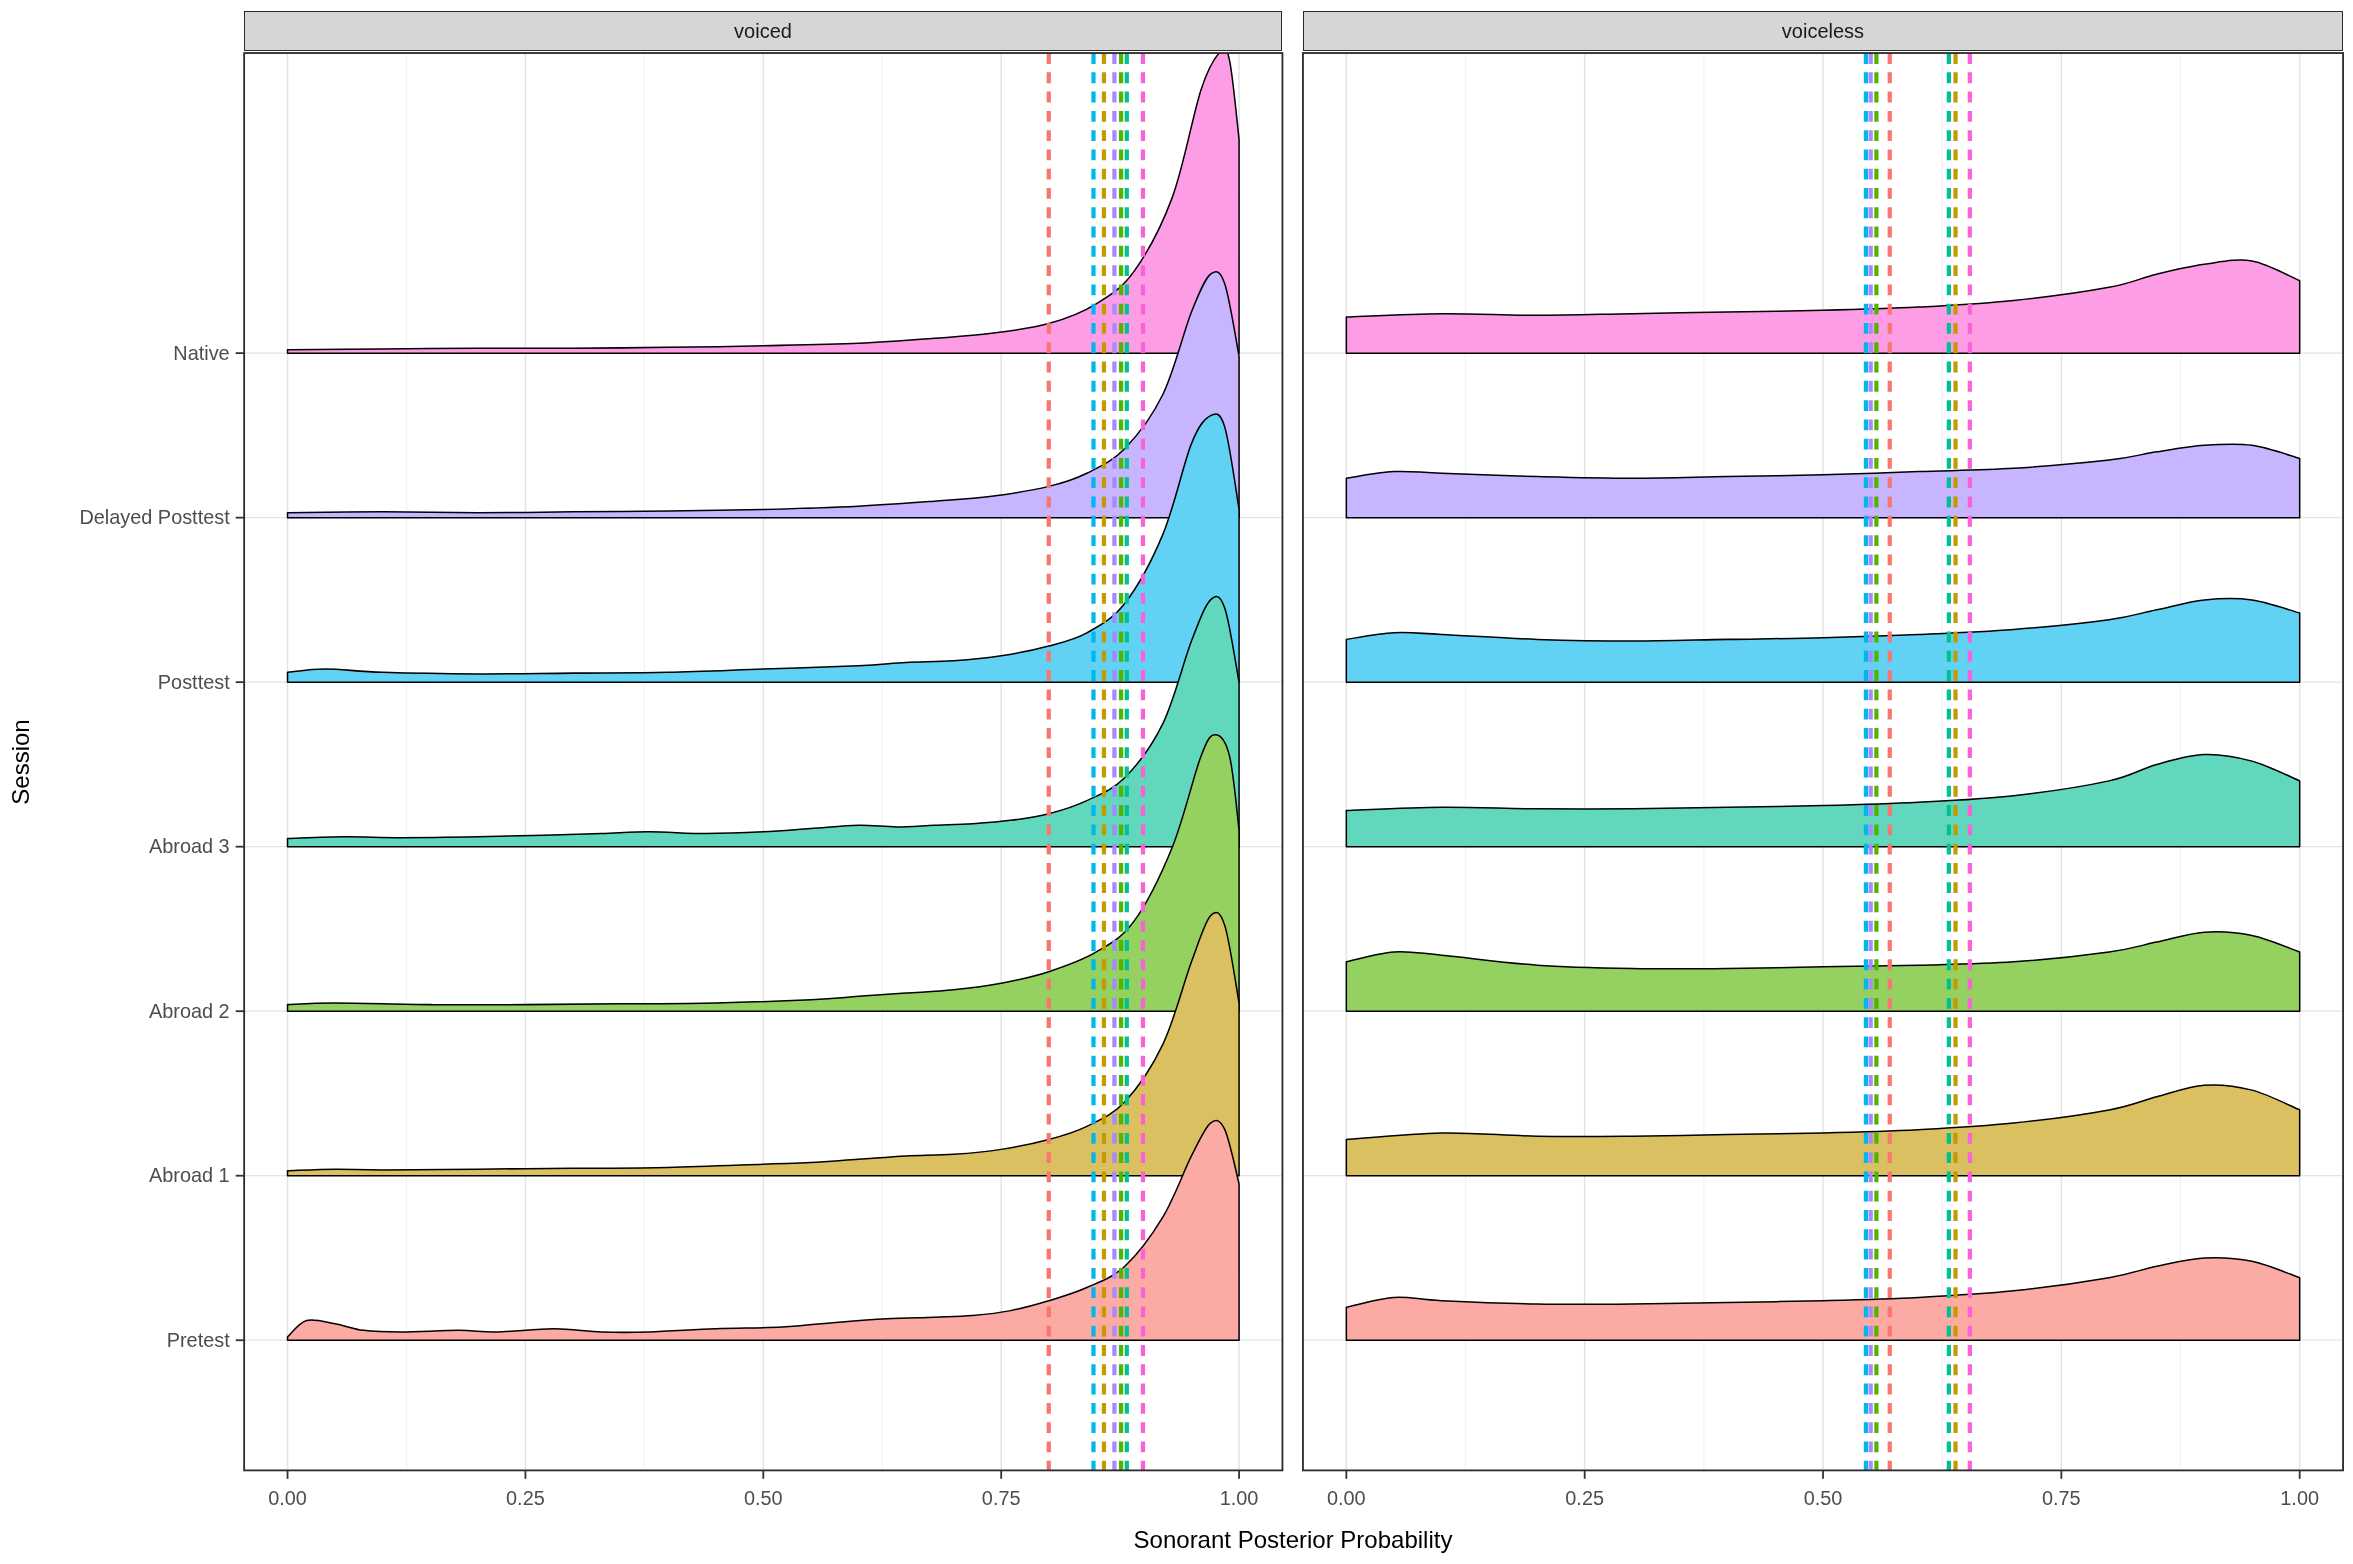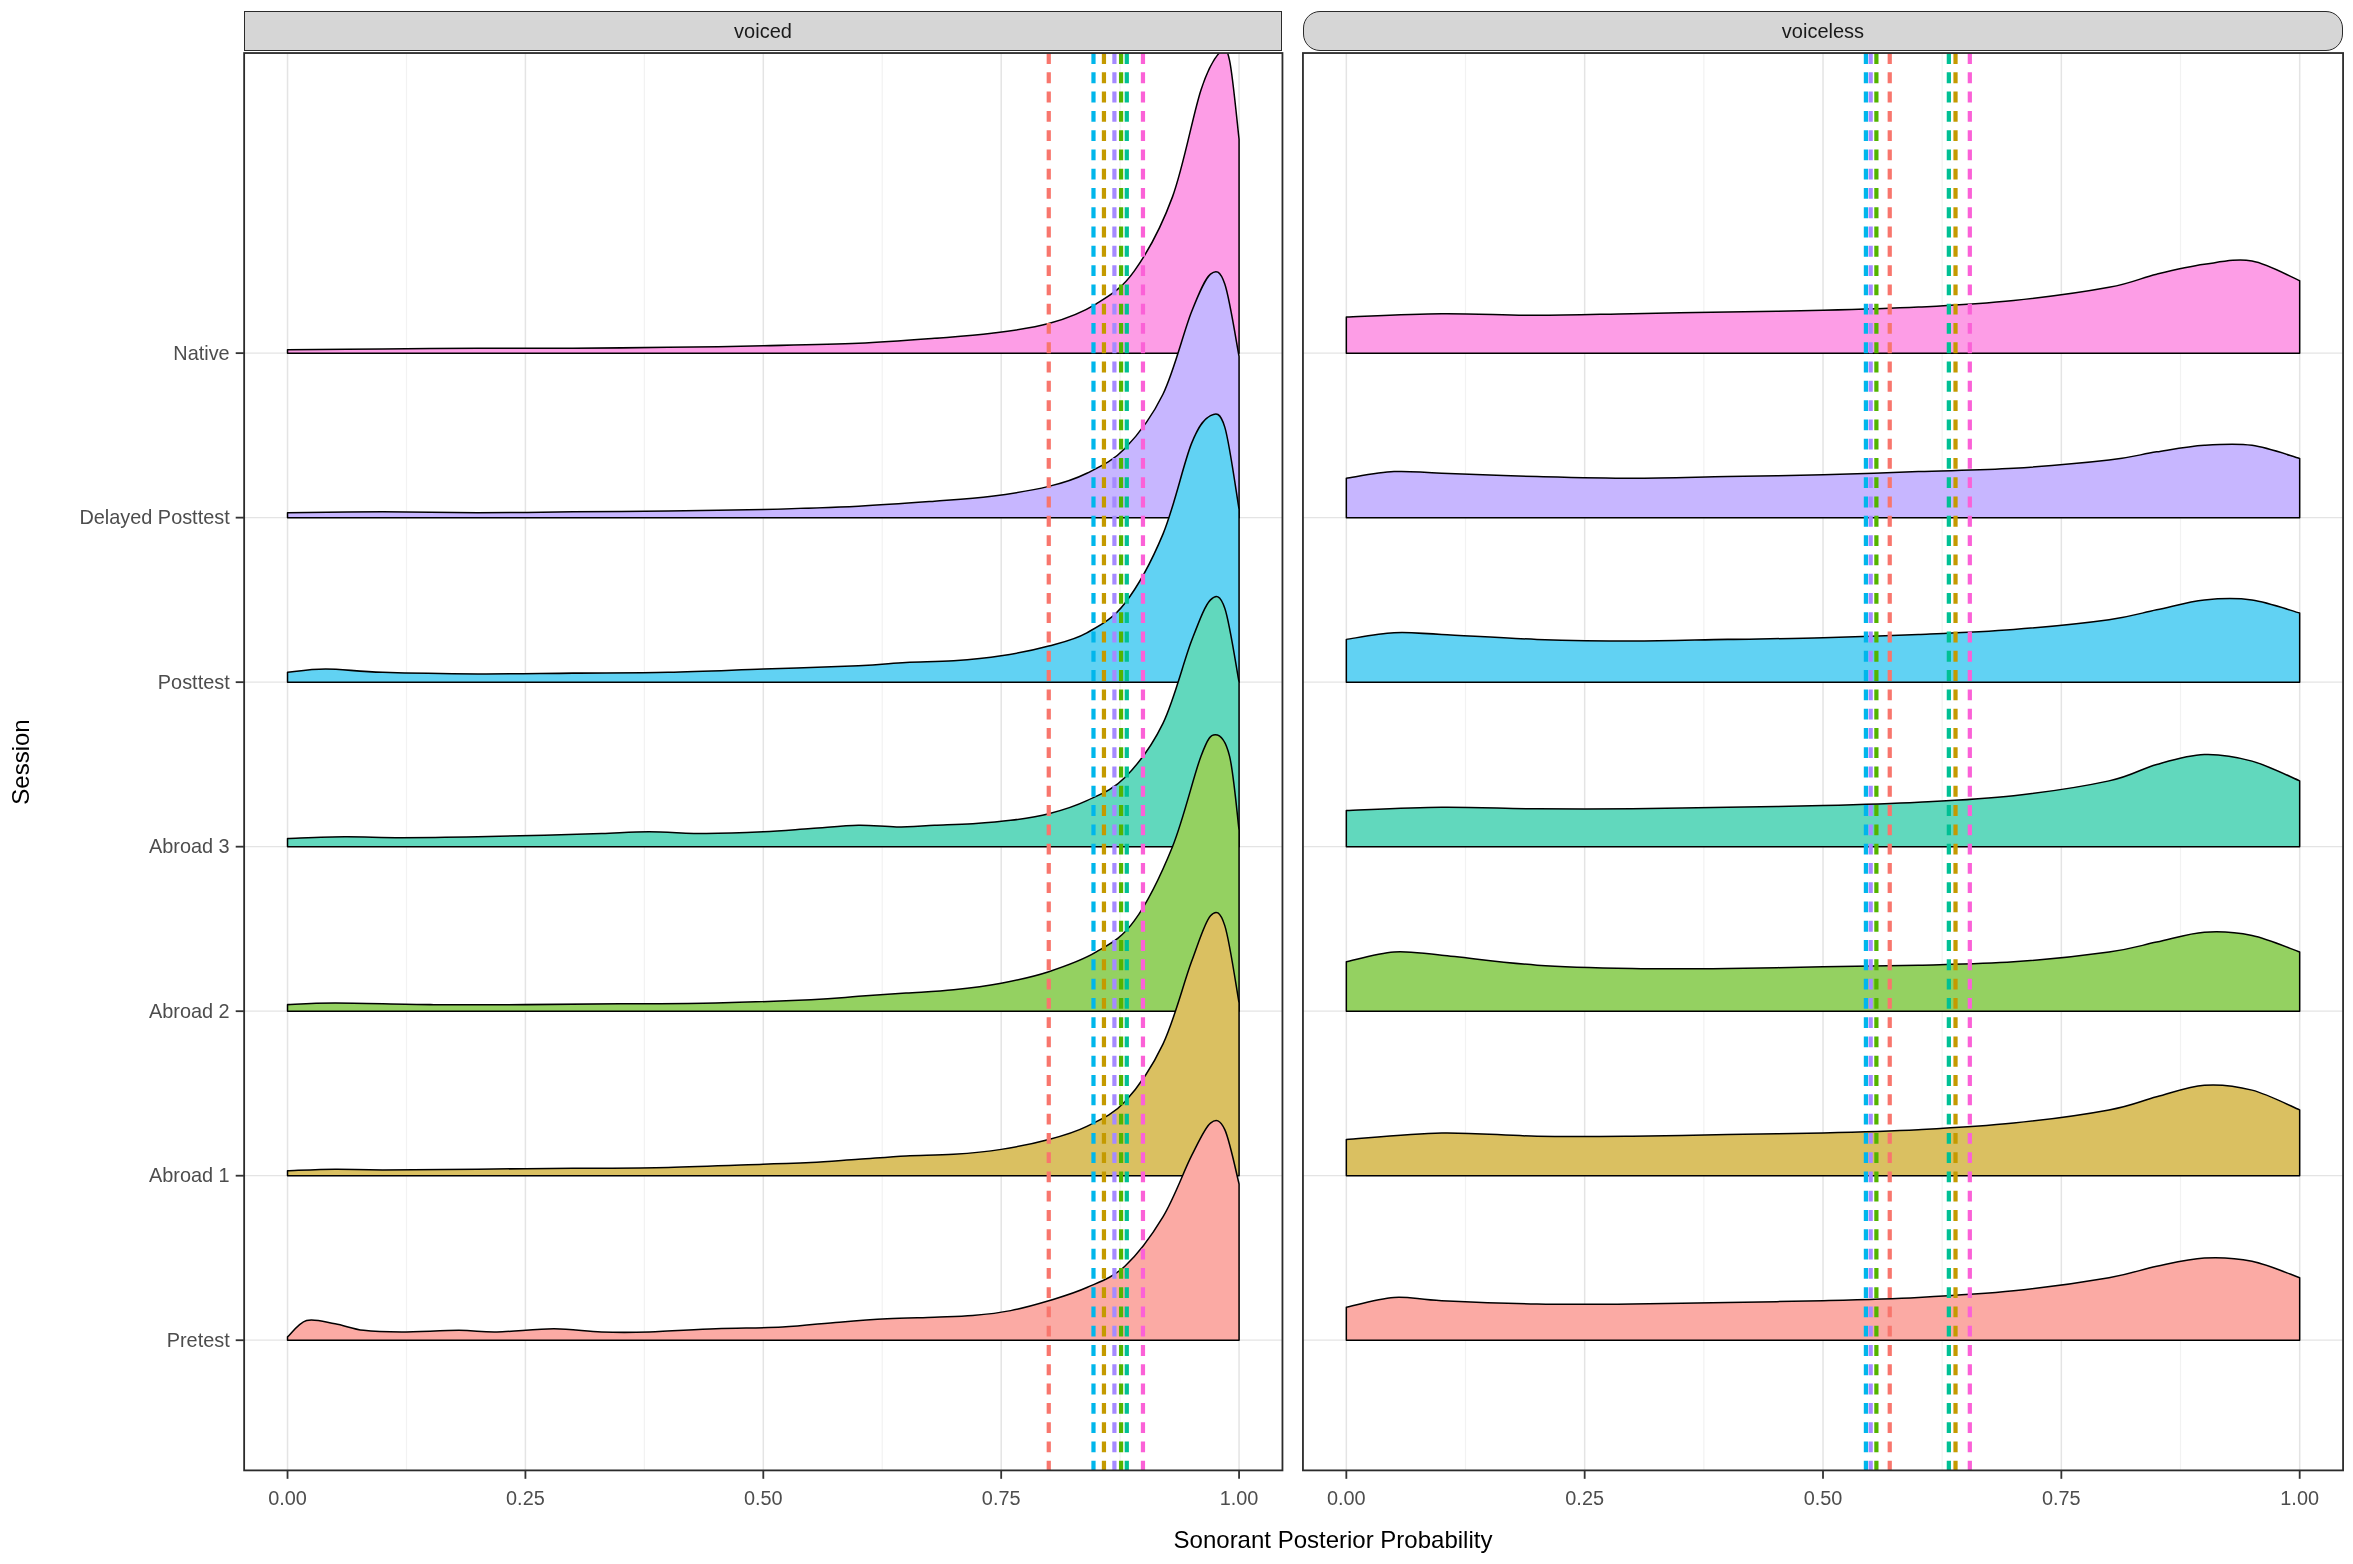--- a/index.html
+++ b/index.html
@@ -14,25 +14,25 @@
   .strip{
     position:absolute;
     top:11px;height:40px;
     background:#d6d6d6;
     border:1.2px solid #2b2b2b;
     display:flex;align-items:center;justify-content:center;
     font-size:20px;color:#1a1a1a;
     box-sizing:border-box;
   }
   .strip-voiced{left:244px;width:1038px;justify-content:center;}
-  .strip-voiceless{left:1303px;width:1040px;border-radius:17px;}
+  .strip-voiceless{left:1303px;width:1040px;}
   .x-title{
     position:absolute;left:1293px;top:1526px;
     transform:translate(-50%,0);
-    font-size:24px;color:#000;white-space:nowrap;margin-left:40px;
+    font-size:24px;color:#000;white-space:nowrap;
   }
   .y-title{
     position:absolute;left:20.5px;top:762px;
     transform:translate(-50%,-50%) rotate(-90deg);
     font-size:24px;color:#000;white-space:nowrap;
   }
 </style>
 </head>
 <body>
 

